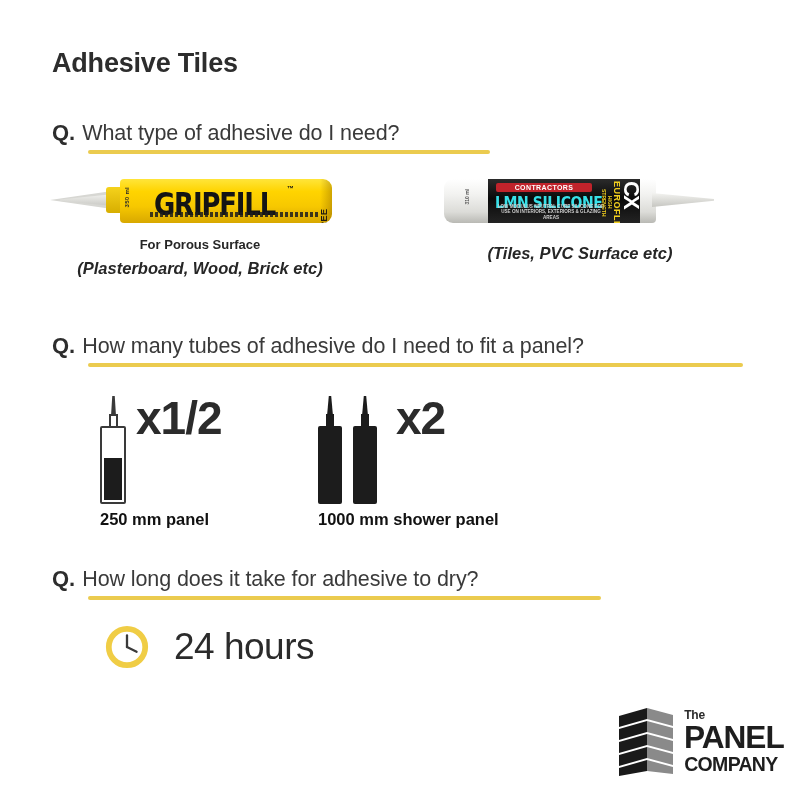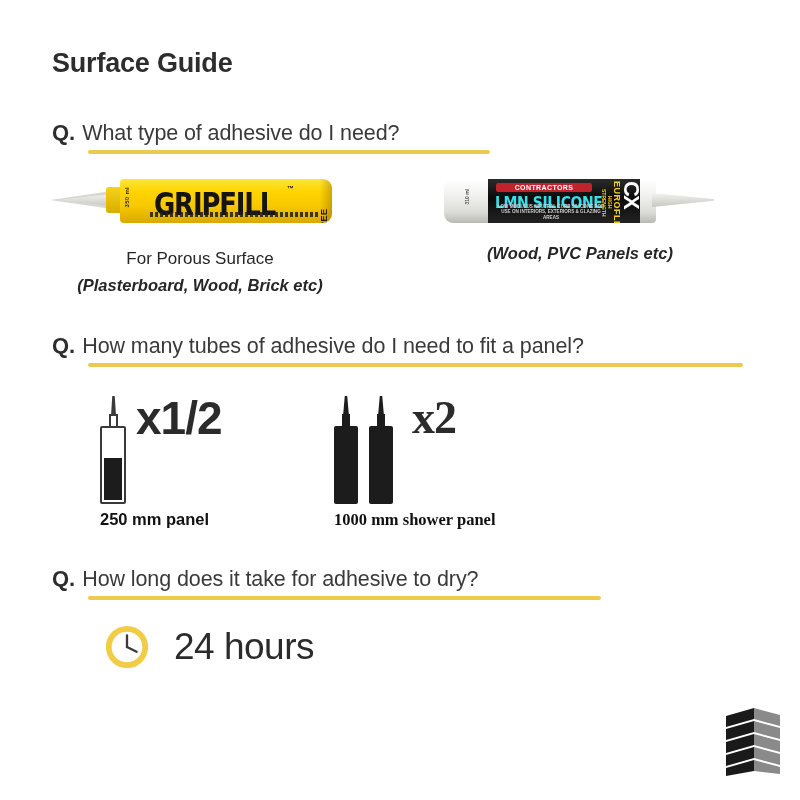--- a/index.html
+++ b/index.html
@@ -85,24 +85,23 @@
   #tube-col-nonporous { left: 400px; }
 
   .tube-art {
     position: relative;
     height: 62px;
     width: 300px;
     margin: 0 auto;
   }
 
   .caption-main {
-    font-size: 17px;
-    font-weight: normal;
+    font-size: 13px;
+    font-weight: bold;
     color: #262626;
-    margin-top: 12px;
   }
   .caption-sub {
     font-size: 16.5px;
     font-weight: bold;
     font-style: italic;
     color: #262626;
     margin-top: 7px;
   }
 
   
@@ -286,21 +285,21 @@
 
   
   .count-row {
     position: absolute;
     left: 0; right: 0;
     top: 396px;
     height: 140px;
   }
   .count-group { position: absolute; top: 0; }
   #count-half { left: 100px; }
-  #count-two  { left: 334px; font-family: Liberation Serif, serif; }
+  #count-two  { left: 318px; }
 
   .count-inner {
     display: flex;
     height: 108px;
   }
   .count-mult {
     font-size: 46px;
     font-weight: bold;
     color: #2b2b2b;
     line-height: 44px;
@@ -430,21 +429,21 @@
     color: #1e1e1e;
     letter-spacing: -0.7px;
     margin-top: 2px;
   }
 </style>
 </head>
 <body>
 
 <div class="page">
 
-  <div class="page-title">Surface Guide</div>
+  <div class="page-title">Adhesive Tiles</div>
 
   <div class="qblock" id="q1">
     <div class="qline">
       <span class="q-mark">Q.</span>
       <span class="q-text">What type of adhesive do I need?</span>
     </div>
     <div class="q-underline"></div>
   </div>
 
   <div class="tubes-row">
@@ -474,21 +473,21 @@
             <div class="sil-contractors">CONTRACTORS</div>
             <div class="sil-name">LMN SILICONE</div>
             <div class="sil-desc">LOW MODULUS NEUTRAL CURE SILICONE FOR USE ON INTERIORS, EXTERIORS &amp; GLAZING AREAS</div>
             <div class="sil-strength">HIGH STRENGTH</div>
             <div class="sil-euroflex">EUROFLEX</div>
             <div class="sil-cx">CX</div>
           </div>
         </div>
         <div class="sil-nozzle-inner"></div>
       </div>
-      <div class="caption-sub">(Wood, PVC Panels etc)</div>
+      <div class="caption-sub">(Tiles, PVC Surface etc)</div>
     </div>
   </div>
 
   <div class="qblock" id="q2">
     <div class="qline">
       <span class="q-mark">Q.</span>
       <span class="q-text">How many tubes of adhesive do I need to fit a panel?</span>
     </div>
     <div class="q-underline"></div>
   </div>
@@ -554,15 +553,20 @@
         <polygon points="2,23 30,15 30,26 2,34" fill="#1a1a1a"></polygon>
         <polygon points="30,15 56,22 56,33 30,26" fill="#8a8a8a"></polygon>
         <polygon points="2,36 30,28 30,39 2,47" fill="#1a1a1a"></polygon>
         <polygon points="30,28 56,35 56,46 30,39" fill="#8a8a8a"></polygon>
         <polygon points="2,49 30,41 30,52 2,60" fill="#1a1a1a"></polygon>
         <polygon points="30,41 56,48 56,59 30,52" fill="#8a8a8a"></polygon>
         <polygon points="2,62 30,54 30,65 2,70" fill="#1a1a1a"></polygon>
         <polygon points="30,54 56,61 56,68 30,65" fill="#8a8a8a"></polygon>
       </g>
     </svg>
+    <div class="logo-text">
+      <div class="logo-the">The</div>
+      <div class="logo-panel">PANEL</div>
+      <div class="logo-company">COMPANY</div>
+    </div>
   </div>
 
 </div>
 
 </body></html>

